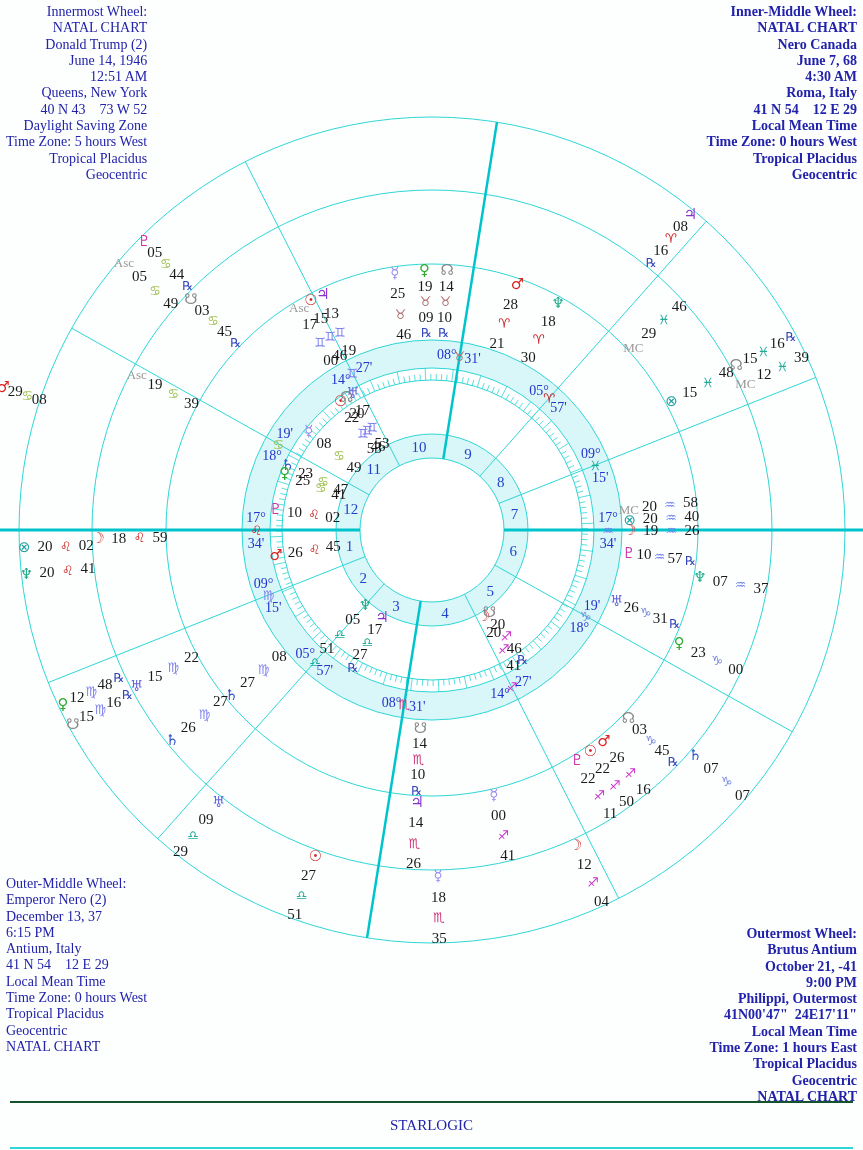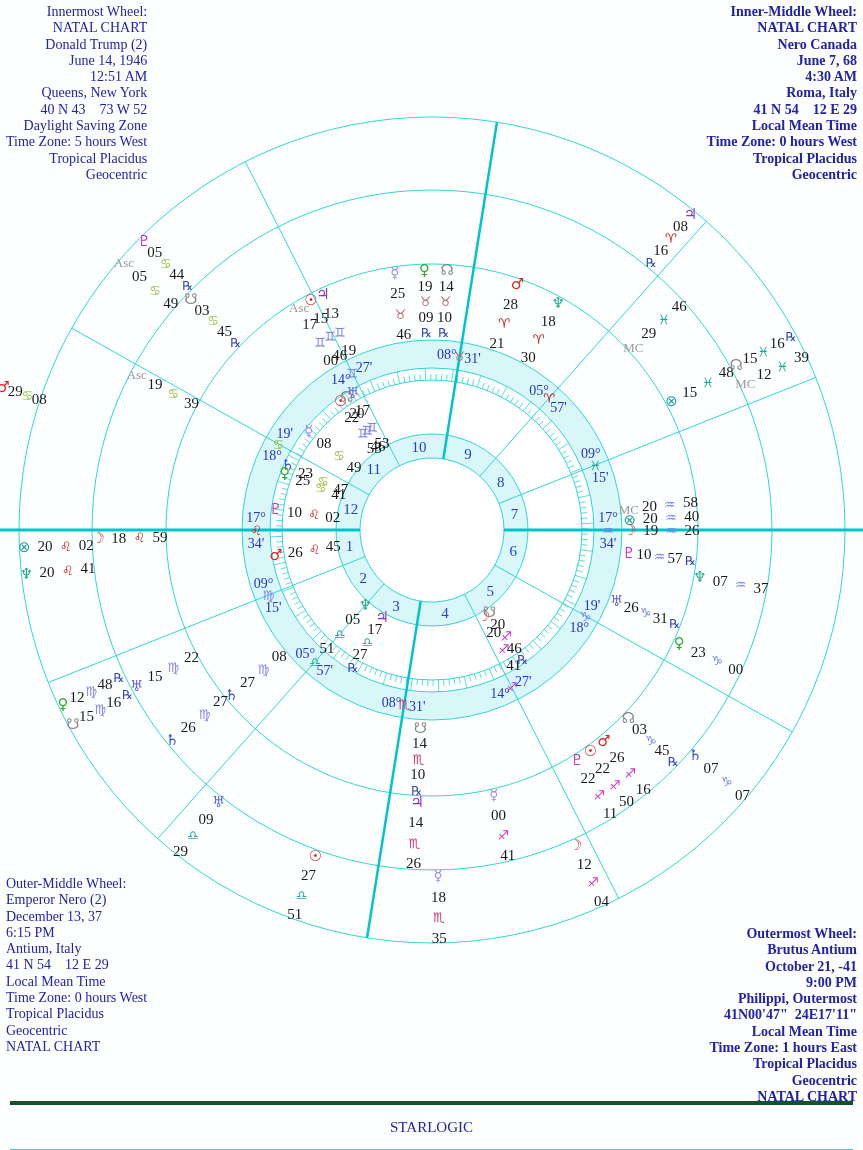--- a/index.html
+++ b/index.html
@@ -1,21 +1,21 @@
 <!DOCTYPE html>
 <html><head>
 <meta charset="utf-8">
 <style>
   html,body{margin:0;padding:0;background:#ffffff;}
   .page{position:relative;width:863px;height:1150px;background:#fdffff;overflow:hidden;
         font-family:"Liberation Serif",serif;}
   .info{position:absolute;color:#2222aa;font-size:14px;line-height:16.3px;white-space:pre;}
   .info.right{text-align:right;font-weight:bold;}
   .footer-box{position:absolute;left:10px;right:10px;top:1101px;height:44px;
-        border-top:4px solid #14532d;border-bottom:2px solid #2fd6d6;
+        border-top:2px solid #14532d;border-bottom:2px solid #2fd6d6;
         display:flex;flex-direction:column;justify-content:center;align-items:center;
         color:#2222aa;font-size:15px;line-height:20px;white-space:pre;}
   svg{position:absolute;left:0;top:0;}
 </style>
 </head>
 <body>
 
 <div class="page">
   <div class="info" style="left: 6px; top: 4px; color: rgb(34, 34, 170); text-align: right;"><div>Innermost Wheel:</div><div>NATAL CHART</div><div>Donald Trump (2)</div><div>June 14, 1946</div><div>12:51 AM</div><div>Queens, New York</div><div>40 N 43    73 W 52</div><div>Daylight Saving Zone</div><div>Time Zone: 5 hours West</div><div>Tropical Placidus</div><div>Geocentric</div></div>
   <div class="info right" style="right: 6px; top: 4px; color: rgb(34, 34, 170);"><div>Inner-Middle Wheel:</div><div>NATAL CHART</div><div>Nero Canada</div><div>June 7, 68</div><div>4:30 AM</div><div>Roma, Italy</div><div>41 N 54    12 E 29</div><div>Local Mean Time</div><div>Time Zone: 0 hours West</div><div>Tropical Placidus</div><div>Geocentric</div></div>

